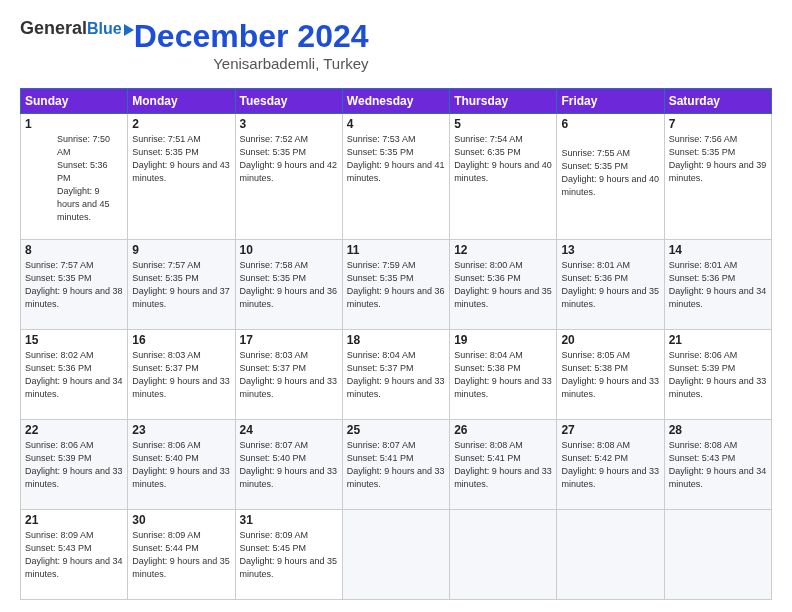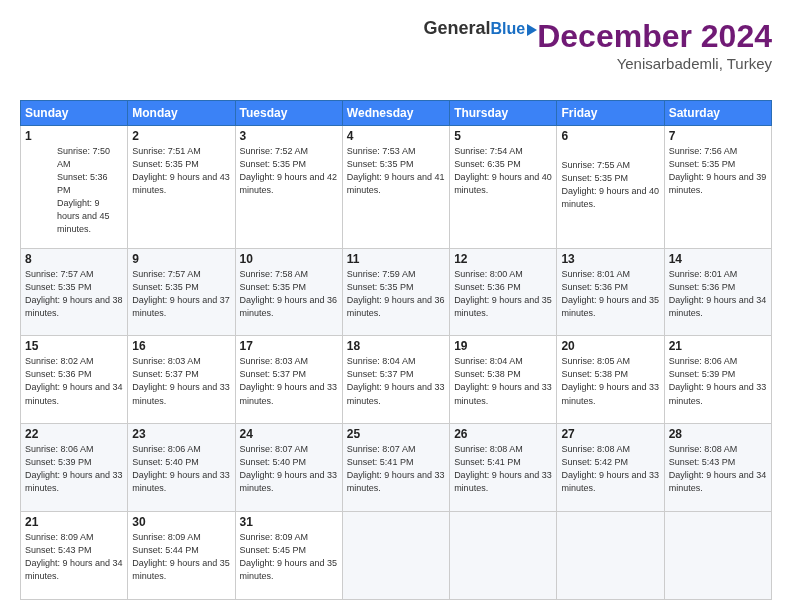--- a/index.html
+++ b/index.html
@@ -12,23 +12,23 @@
     }
     .page {
       width: 792px;
       height: 612px;
       padding: 18px 20px 12px 20px;
       display: flex;
       flex-direction: column;
     }
     .header {
       display: flex;
-      justify-content: flex-end;
+      justify-content: flex-start;
       align-items: flex-start;
-      margin-bottom: 28px;
+      margin-bottom: 16px;
     }
     .logo {
       display: flex;
       flex-direction: column;
       align-items: flex-start;
     }
     .logo-text {
       display: flex;
       align-items: center;
     }
@@ -50,35 +50,35 @@
       border-bottom: 6px solid transparent;
       margin-left: 2px;
       margin-top: 2px;
     }
     .title-section {
       text-align: right;
     }
     .month-title {
       font-size: 32px;
       font-weight: bold;
-      color: #701a75;
+      color: #1d4ed8;
     }
     .subtitle {
       font-size: 15px;
       color: #555;
     }
     .calendar {
       flex: 1;
       border: 1px solid #ccc;
       border-collapse: collapse;
       width: 100%;
       table-layout: fixed;
     }
     .calendar th {
-      background: #3b82f6;
+      background: #6d28d9;
       color: #fff;
       font-size: 12px;
       font-weight: bold;
       padding: 5px 4px;
       text-align: left;
       border: 1px solid #2a6db5;
     }
     .calendar td {
       vertical-align: top;
       border: 1px solid #ccc;

